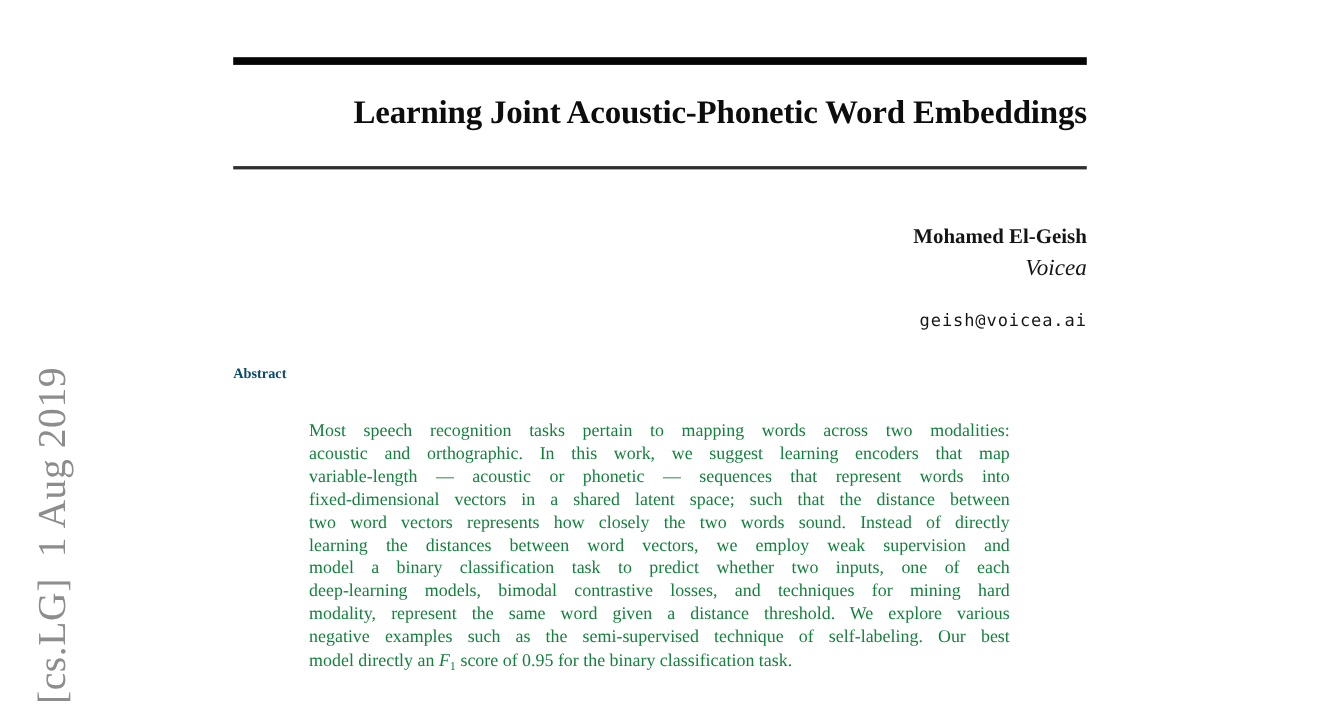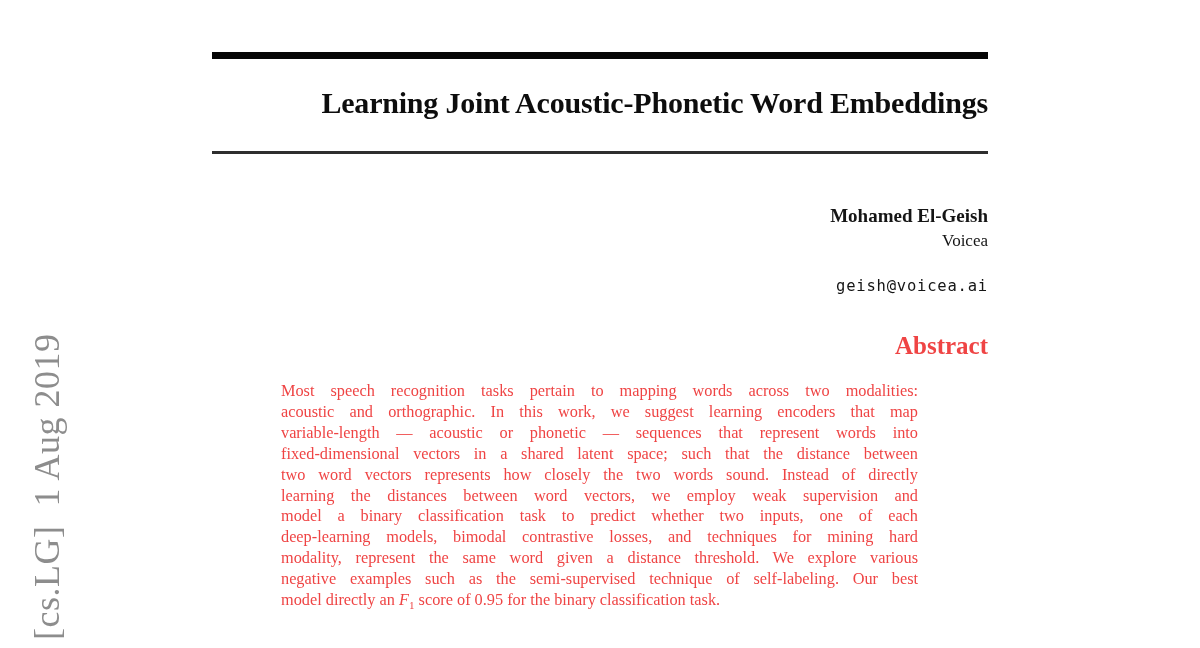--- a/index.html
+++ b/index.html
@@ -24,41 +24,41 @@
     font-weight: bold;
     color: #0d0d0d;
     letter-spacing: -0.2px;
   }
   .author {
     position: absolute;
     left: 212px; top: 205px; width: 776px;
     text-align: right;
   }
   .author-name { font-size: 19px; font-weight: bold; margin-bottom: 4px; }
-  .author-affiliation { font-size: 17px; margin-bottom: 4px; }
+  .author-affiliation { font-size: 21px; margin-bottom: 4px; font-style: italic; }
   .author-email {
     font-family: "DejaVu Sans Mono", "Liberation Mono", monospace;
     font-size: 15.5px;
     letter-spacing: 0.8px;
     margin-top: 26px;
   }
   .abstract-heading {
     position: absolute;
     left: 212px; top: 332px; width: 776px;
-    text-align: right;
-    font-size: 25px;
+    text-align: left;
+    font-size: 13px;
     font-weight: bold;
-    color: #ef4444;
+    color: #0c4a6e;
   }
   .abstract-body {
     position: absolute;
     left: 281px; top: 381px; width: 637px;
     font-size: 16.3px;
     line-height: 20.9px;
-    color: #ef4444;
+    color: #15803d;
   }
   .abs-line { text-align: justify; text-align-last: justify; }
   .abs-line.last { text-align-last: left; }
   .math-italic { font-style: italic; font-family: "Liberation Serif", serif; }
   sub { font-size: 0.68em; }
   .watermark {
     position: absolute;
     left: 26px; top: 640px;
     transform: rotate(-90deg);
     transform-origin: top left;

